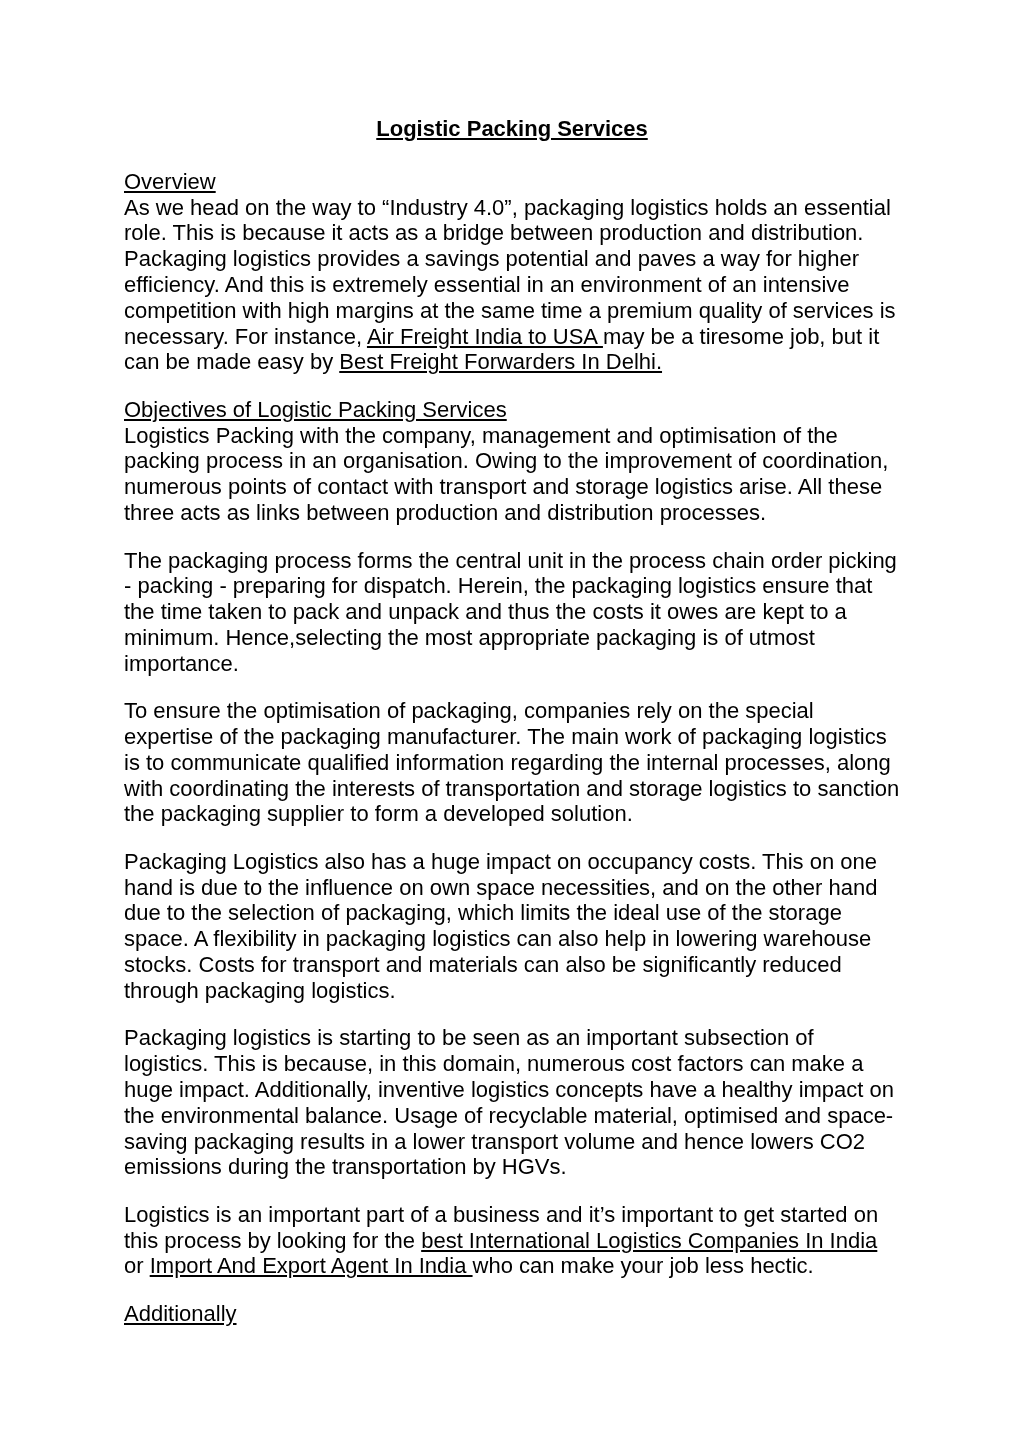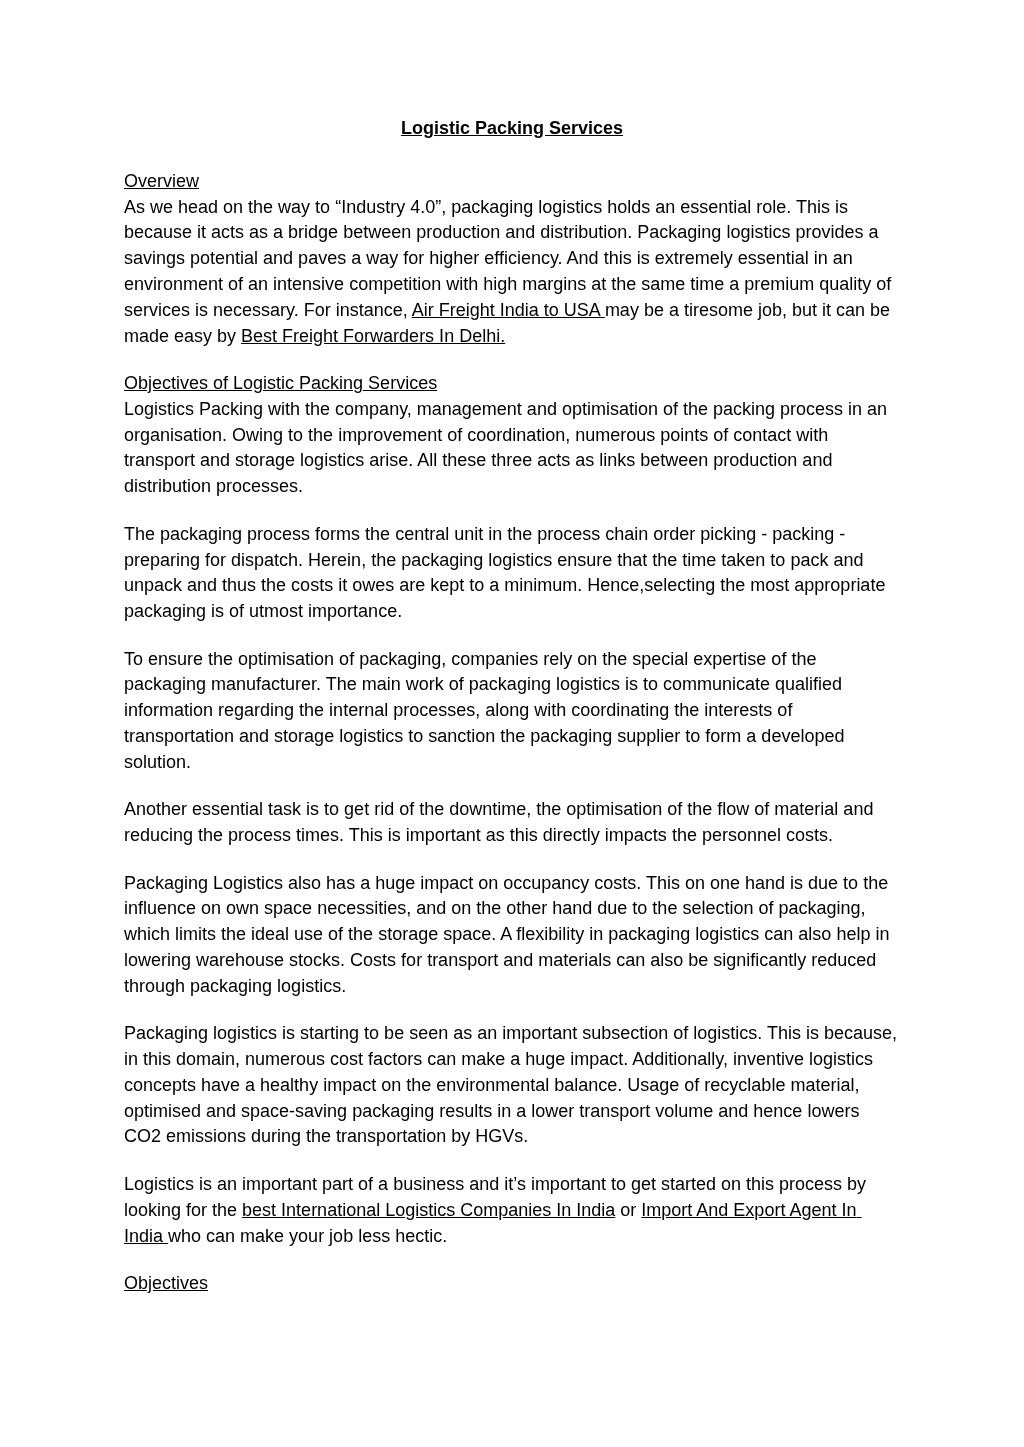--- a/index.html
+++ b/index.html
@@ -12,21 +12,21 @@
     height: 1447px;
     overflow: hidden;
     font-family: "Liberation Sans", sans-serif;
     color: #000000;
   }
   .page {
     box-sizing: border-box;
     width: 1024px;
     height: 1447px;
     padding: 116px 124px 0 124px;
-    font-size: 18px;
+    font-size: 22px;
     line-height: 25.8px;
   }
   .doc-title {
     text-align: center;
     font-weight: bold;
     text-decoration: underline;
     margin: 0 0 27px 0;
   }
   .block {
     margin: 0 0 21.7px 0;
@@ -47,19 +47,18 @@
 </head>
 <body>
 
 <div class="page">
   <p class="doc-title">Logistic Packing Services</p>
   <div id="doc-content">
       <p class="block"><span class="section-heading">Overview</span><br><span class="text-run">As we head on the way to “Industry 4.0”, packaging logistics holds an essential role. This is because it acts as a bridge between production and distribution. Packaging logistics provides a savings potential and paves a way for higher efficiency. And this is extremely essential in an environment of an intensive competition with high margins at the same time a premium quality of services is necessary. For instance, </span><span class="doc-link">Air Freight India to USA </span><span class="text-run">may be a tiresome job, but it can be made easy by </span><span class="doc-link">Best Freight Forwarders In Delhi.</span></p>
       <p class="block"><span class="section-heading">Objectives of Logistic Packing Services</span><br><span class="text-run">Logistics Packing with the company, management and optimisation of the packing process in an organisation. Owing to the improvement of coordination, numerous points of contact with transport and storage logistics arise. All these three acts as links between production and distribution processes.</span></p>
       <p class="block"><span class="text-run">The packaging process forms the central unit in the process chain order picking - packing - preparing for dispatch. Herein, the packaging logistics ensure that the time taken to pack and unpack and thus the costs it owes are kept to a minimum. Hence,selecting the most appropriate packaging is of utmost importance.</span></p>
       <p class="block"><span class="text-run">To ensure the optimisation of packaging, companies rely on the special expertise of the packaging manufacturer. The main work of packaging logistics is to communicate qualified information regarding the internal processes, along with coordinating the interests of transportation and storage logistics to sanction the packaging supplier to form a developed solution.</span></p>
-      <p class="block"><span class="text-run">Another essential task is to get rid of the downtime, the optimisation of the flow of material and reducing the process times. This is important as this directly impacts the personnel costs.</span></p>
       <p class="block"><span class="text-run">Packaging Logistics also has a huge impact on occupancy costs. This on one hand is due to the influence on own space necessities, and on the other hand due to the selection of packaging, which limits the ideal use of the storage space. A flexibility in packaging logistics can also help in lowering warehouse stocks. Costs for transport and materials can also be significantly reduced through packaging logistics.</span></p>
       <p class="block"><span class="text-run">Packaging logistics is starting to be seen as an important subsection of logistics. This is because, in this domain, numerous cost factors can make a huge impact. Additionally, inventive logistics concepts have a healthy impact on the environmental balance. Usage of recyclable material, optimised and space-saving packaging results in a lower transport volume and hence lowers CO2 emissions during the transportation by HGVs.</span></p>
       <p class="block"><span class="text-run">Logistics is an important part of a business and it’s important to get started on this process by looking for the </span><span class="doc-link">best International Logistics Companies In India</span><span class="text-run"> or </span><span class="doc-link">Import And Export Agent In India </span><span class="text-run">who can make your job less hectic.</span></p>
-      <p class="block"><span class="section-heading">Objectives</span></p>
+      <p class="block"><span class="section-heading">Additionally</span></p>
     </div>
 </div>
 
 </body></html>

